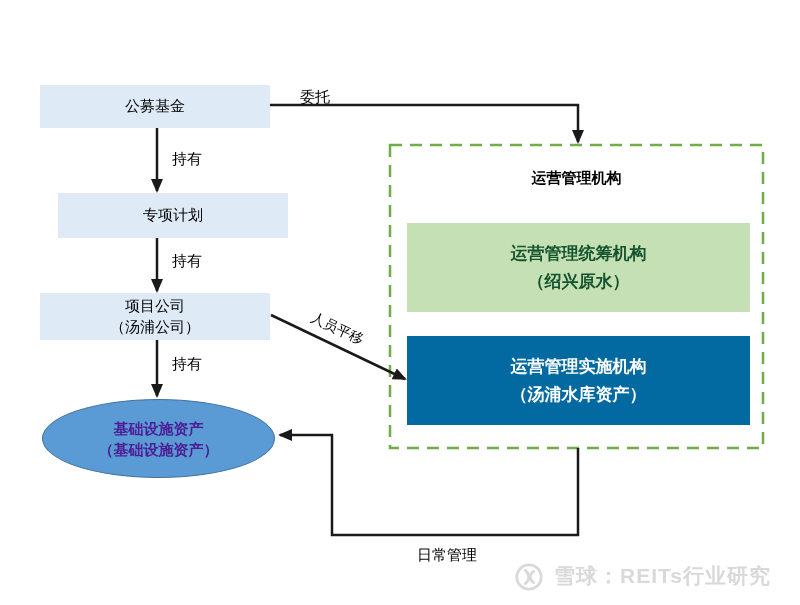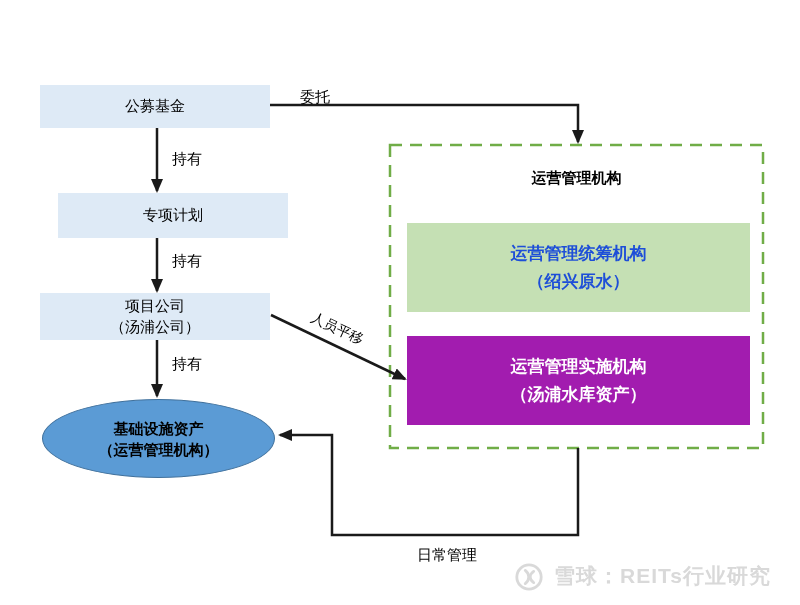--- a/index.html
+++ b/index.html
@@ -13,34 +13,34 @@
     display:flex;flex-direction:column;align-items:center;justify-content:center;
     font-weight:normal;font-size:15px;text-align:center;z-index:1;
   }
   .box-fund{top:85px;height:43px;}
   .box-plan{top:193px;height:45px;margin-left:18px;}
   .box-project{top:293px;height:47px;line-height:1.35;}
   .asset-ellipse{
     position:absolute;left:42px;top:399px;width:231px;height:77px;
     background:#5B9BD5;border:1.5px solid #41719C;border-radius:50%;
     display:flex;flex-direction:column;align-items:center;justify-content:center;
-    color:#000000;font-weight:bold;font-size:15px;line-height:1.4;text-align:center;z-index:1;
+    color:#4c1d95;font-weight:bold;font-size:15px;line-height:1.4;text-align:center;z-index:1;
   }
   
   .om-title{
     position:absolute;left:390px;top:169px;width:373px;text-align:center;
     font-weight:bold;font-size:15px;z-index:1;
   }
   .green-box{
     position:absolute;left:407px;width:343px;height:89px;
     display:flex;flex-direction:column;align-items:center;justify-content:center;
     font-weight:bold;font-size:17px;line-height:1.6;text-align:center;z-index:1;
   }
-  .box-coordinator{top:223px;background:#C5E0B4;color:#1d4ed8;align-items:center;}
-  .box-implementer{top:336px;background:#a21caf;color:#ffffff;align-items:center;}
+  .box-coordinator{top:223px;background:#C5E0B4;color:#14532d;align-items:center;}
+  .box-implementer{top:336px;background:#0369a1;color:#ffffff;align-items:center;}
   
   .wires{position:absolute;left:0;top:0;width:800px;height:605px;z-index:2;pointer-events:none;}
   
   .edge-label{position:absolute;font-size:15px;color:#000;z-index:3;white-space:nowrap;}
   .lbl-entrust{left:300px;top:88px;width:80px;}
   .lbl-hold1{left:172px;top:150px;}
   .lbl-hold2{left:172px;top:252px;}
   .lbl-hold3{left:172px;top:355px;}
   .lbl-personnel{left:285px;top:320px;width:104px;text-align:center;
     transform:rotate(25deg);transform-origin:center;font-size:14px;}
@@ -66,21 +66,21 @@
     <span>专项计划</span>
   </div>
 
   <div class="blue-box box-project">
     <span>项目公司</span>
     <span>（汤浦公司）</span>
   </div>
 
   <div class="asset-ellipse">
     <span>基础设施资产</span>
-    <span>（运营管理机构）</span>
+    <span>（基础设施资产）</span>
   </div>
 
   <div class="om-title">运营管理机构</div>
 
   <div class="green-box box-coordinator">
     <span>运营管理统筹机构</span>
     <span>（绍兴原水）</span>
   </div>
 
   <div class="green-box box-implementer">

